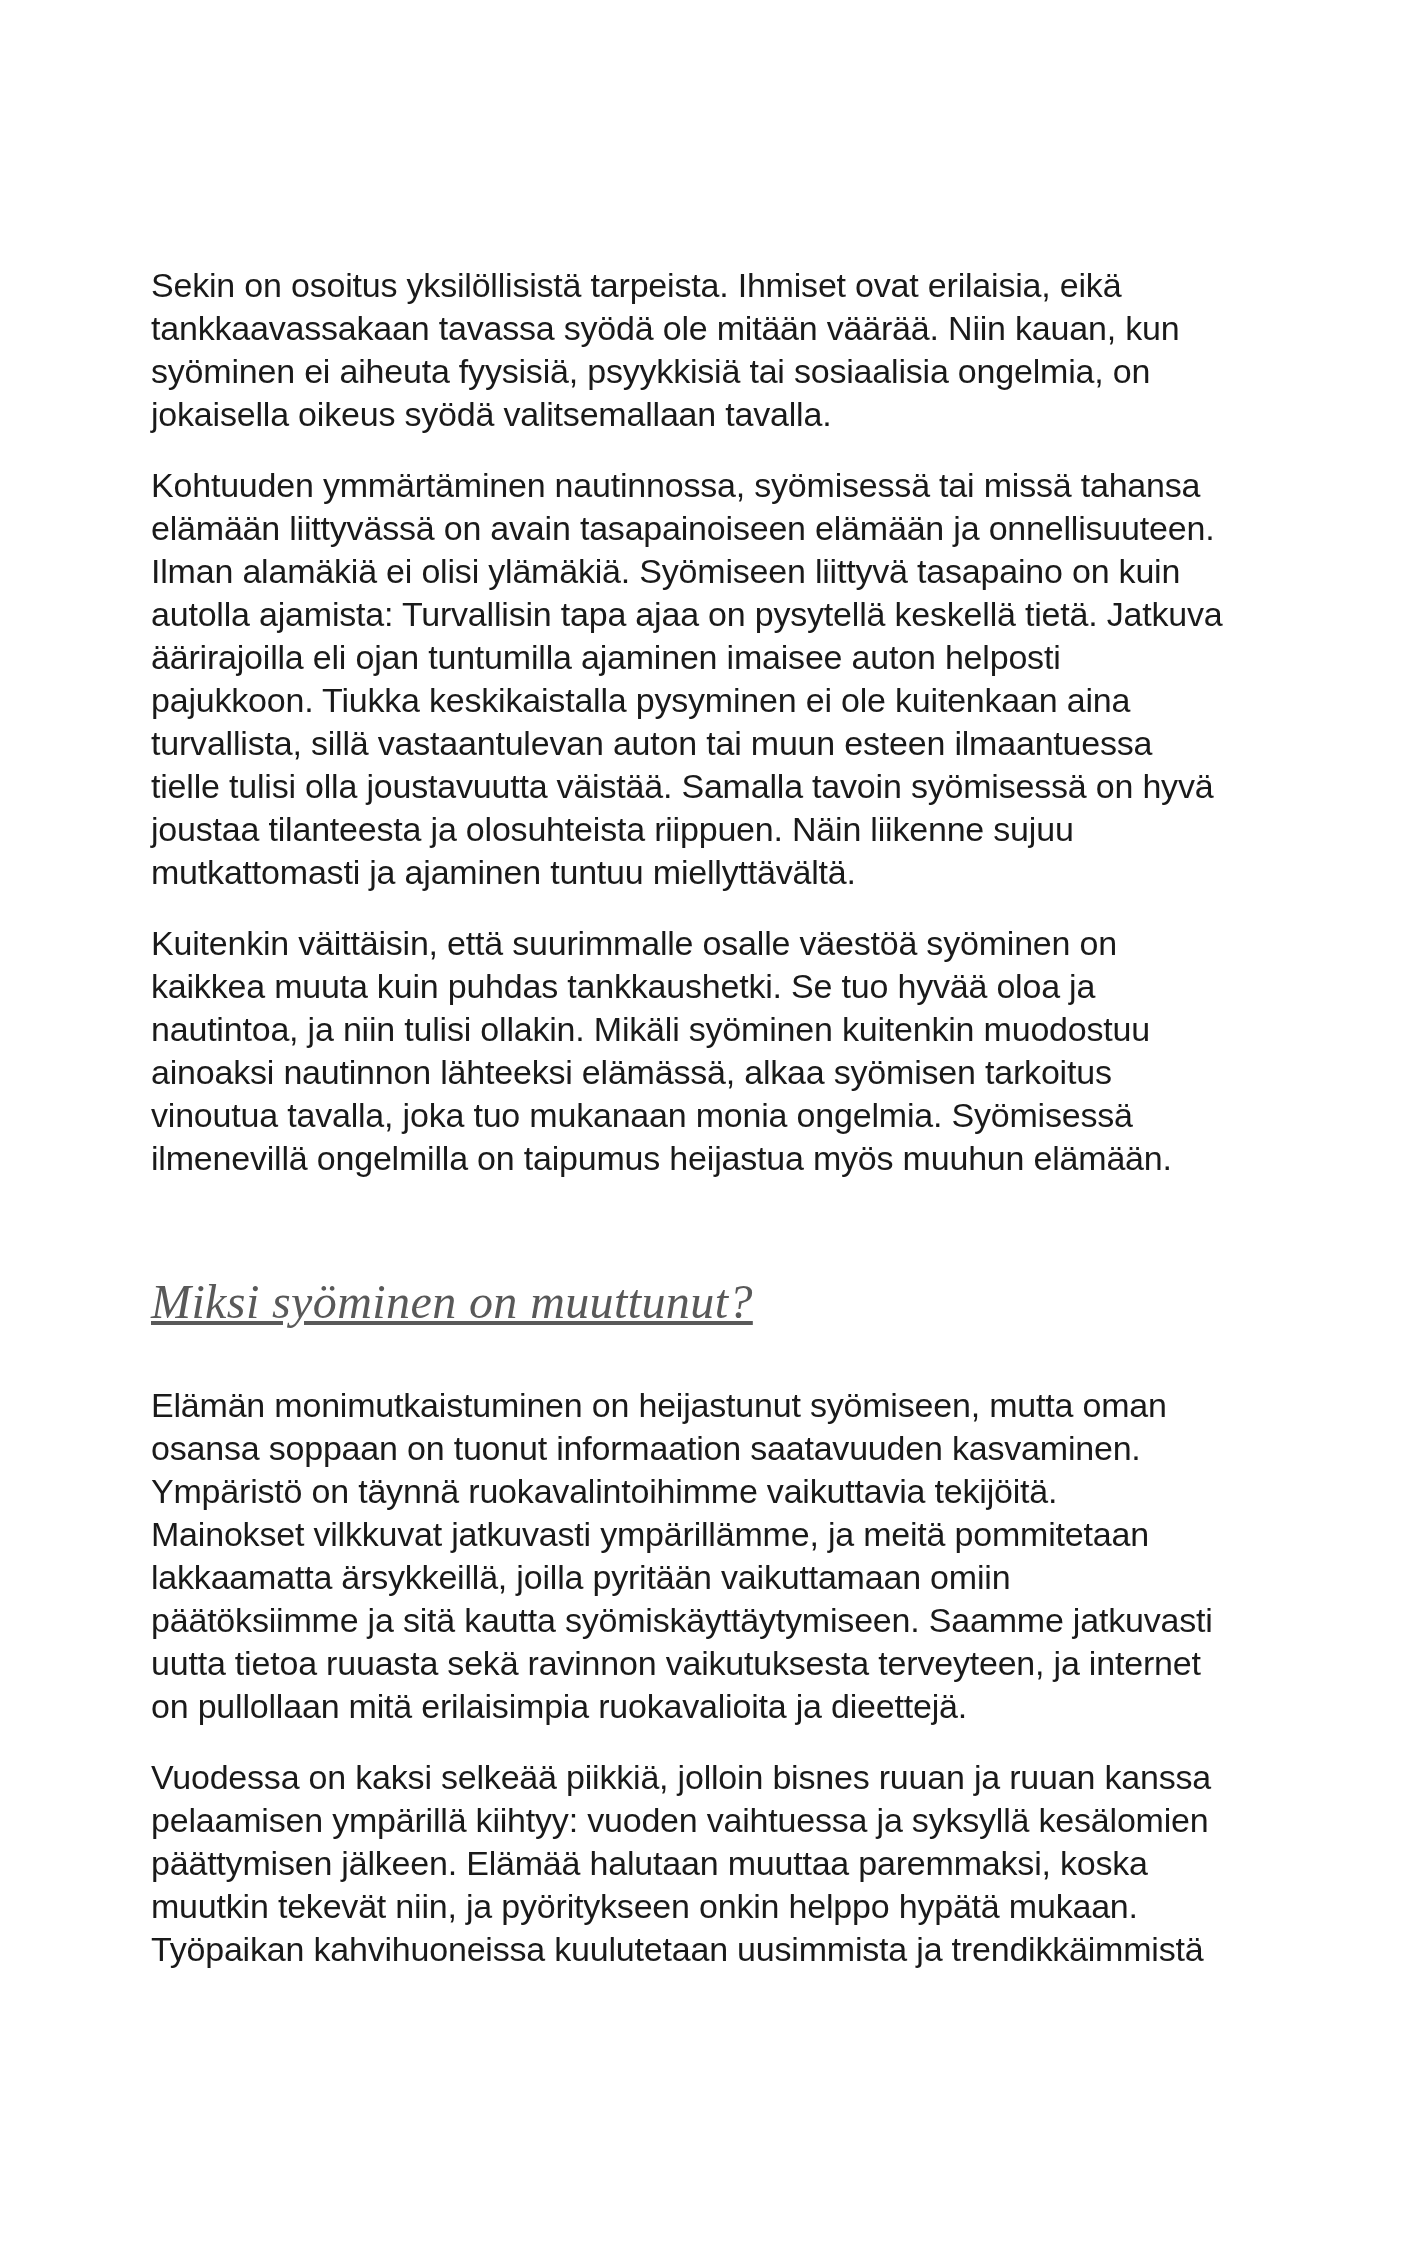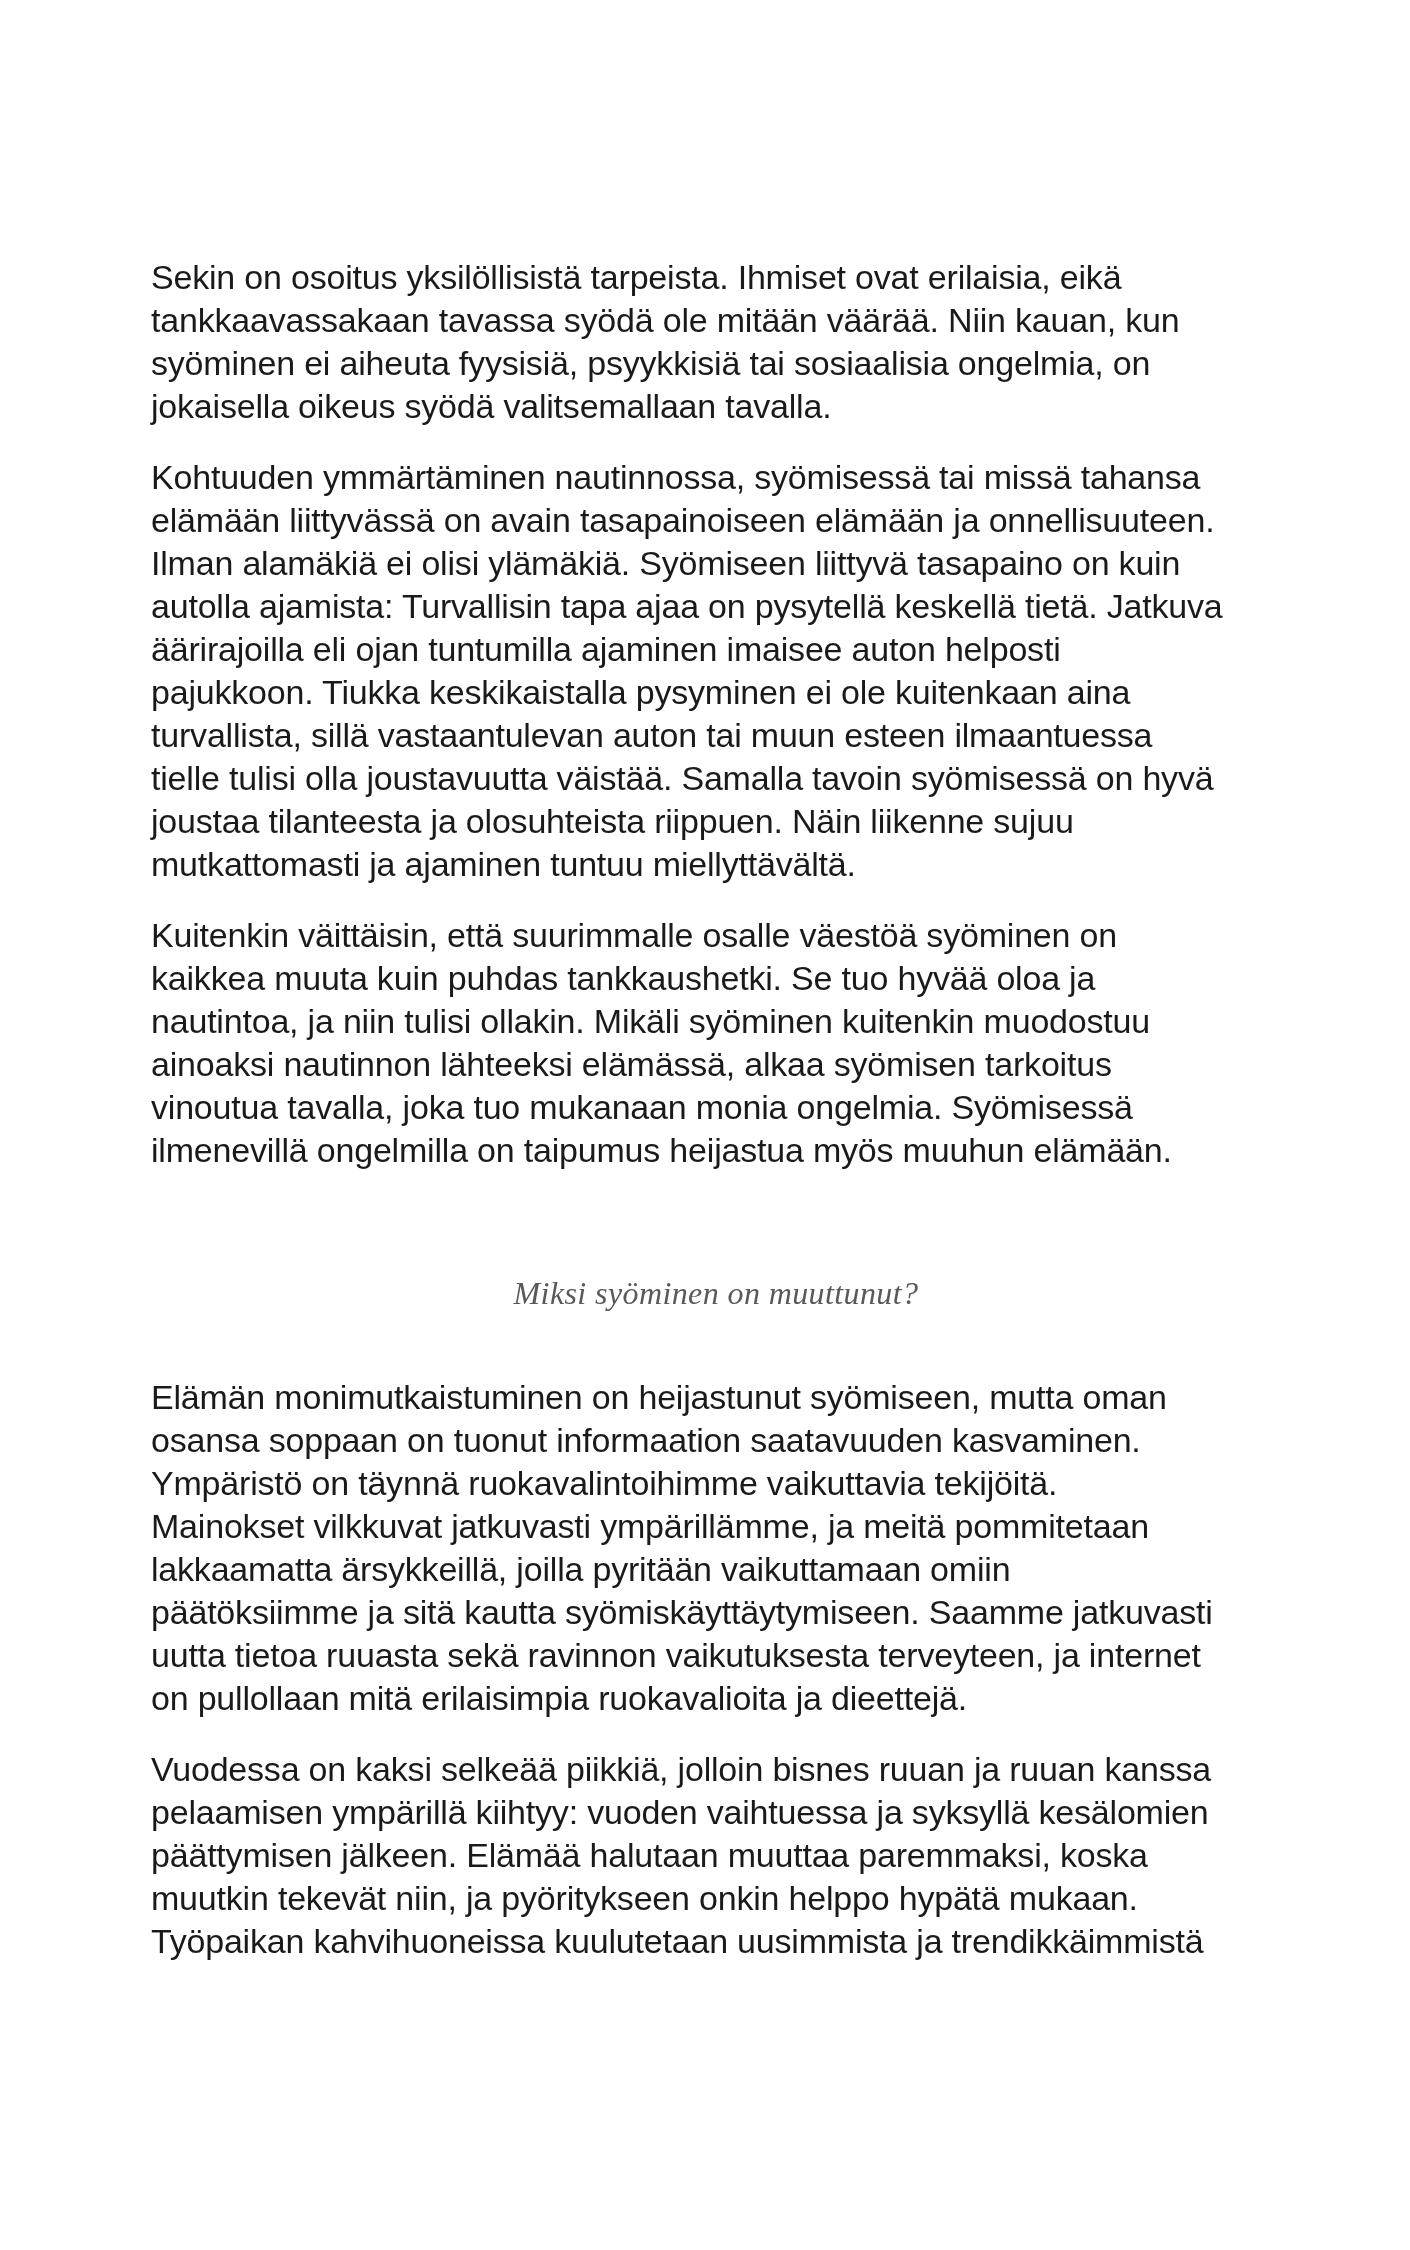--- a/index.html
+++ b/index.html
@@ -19,35 +19,36 @@
     top: 256px;
     width: 1130px;
     font-family: "Liberation Sans", "DejaVu Sans", sans-serif;
     font-size: 34px;
     font-weight: normal;
     line-height: 43px;
     color: #1a1a1a;
     letter-spacing: -0.2px;
   }
   .body-paragraph {
-    margin: 0 0 28px 0;
+    margin: 8px 0 28px 0;
     white-space: pre-line; 
     text-align: left;
   }
   .section-heading {
     font-family: "Liberation Serif", "DejaVu Serif", serif;
     font-style: italic;
     font-weight: normal;
-    font-size: 32px;
+    font-size: 48px;
     line-height: 43px;
     color: #595959;
-    text-align: center;
+    text-align: left;
     letter-spacing: 0.4px;
     margin: 100px 0 61px 0;
     white-space: nowrap;
+    text-decoration: underline;
   }
 </style>
 </head>
 <body>
 
 <div class="text-column">
 
   <p class="body-paragraph">Sekin on osoitus yksilöllisistä tarpeista. Ihmiset ovat erilaisia, eikä
 tankkaavassakaan tavassa syödä ole mitään väärää. Niin kauan, kun
 syöminen ei aiheuta fyysisiä, psyykkisiä tai sosiaalisia ongelmia, on

